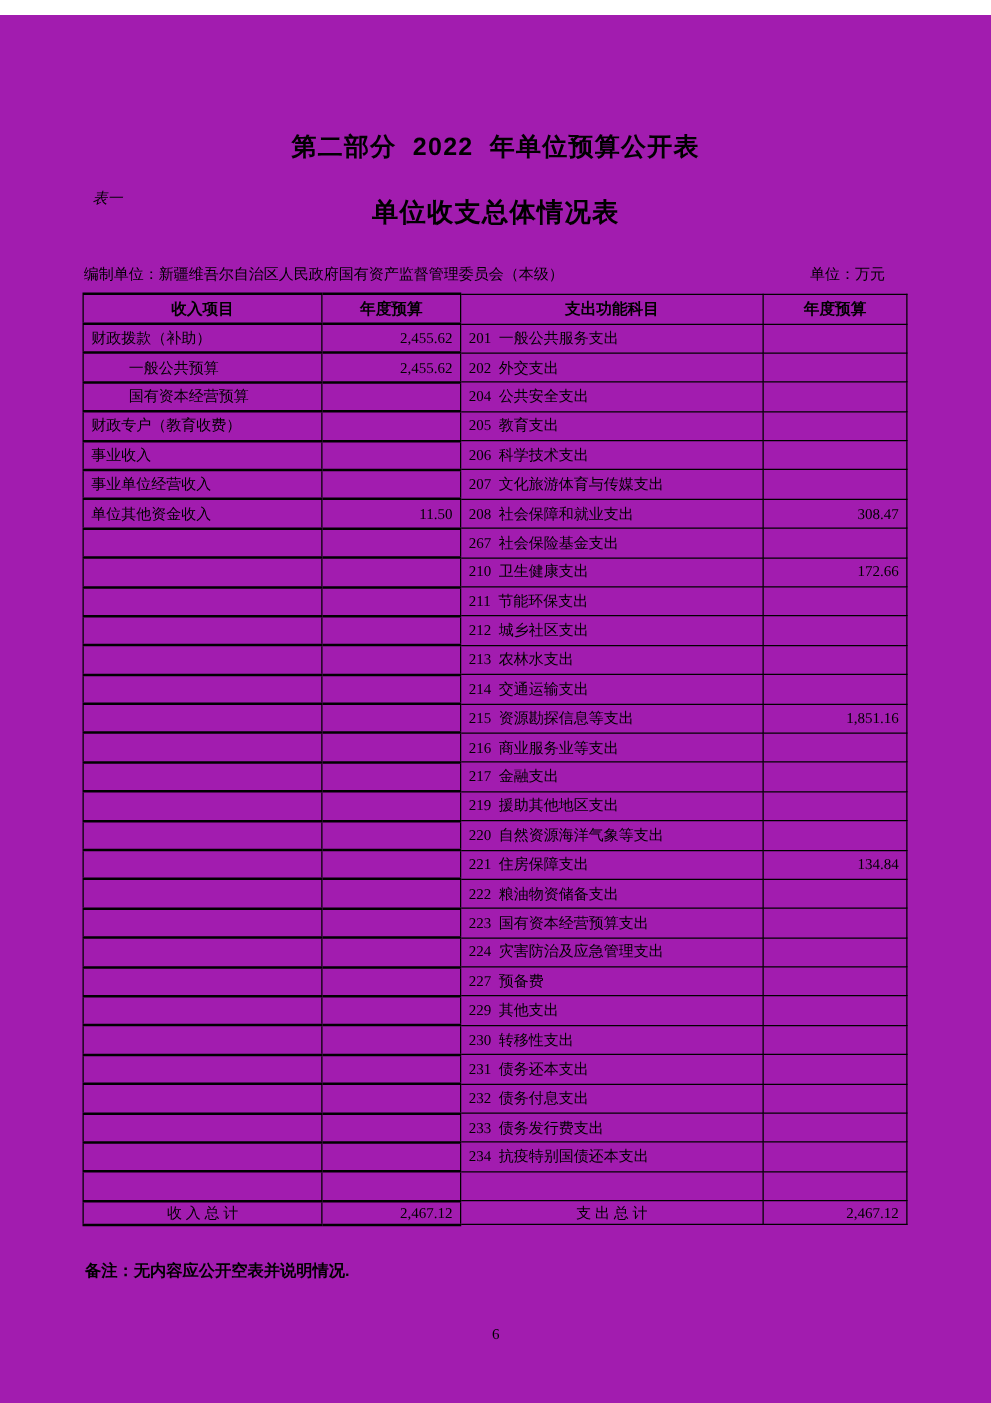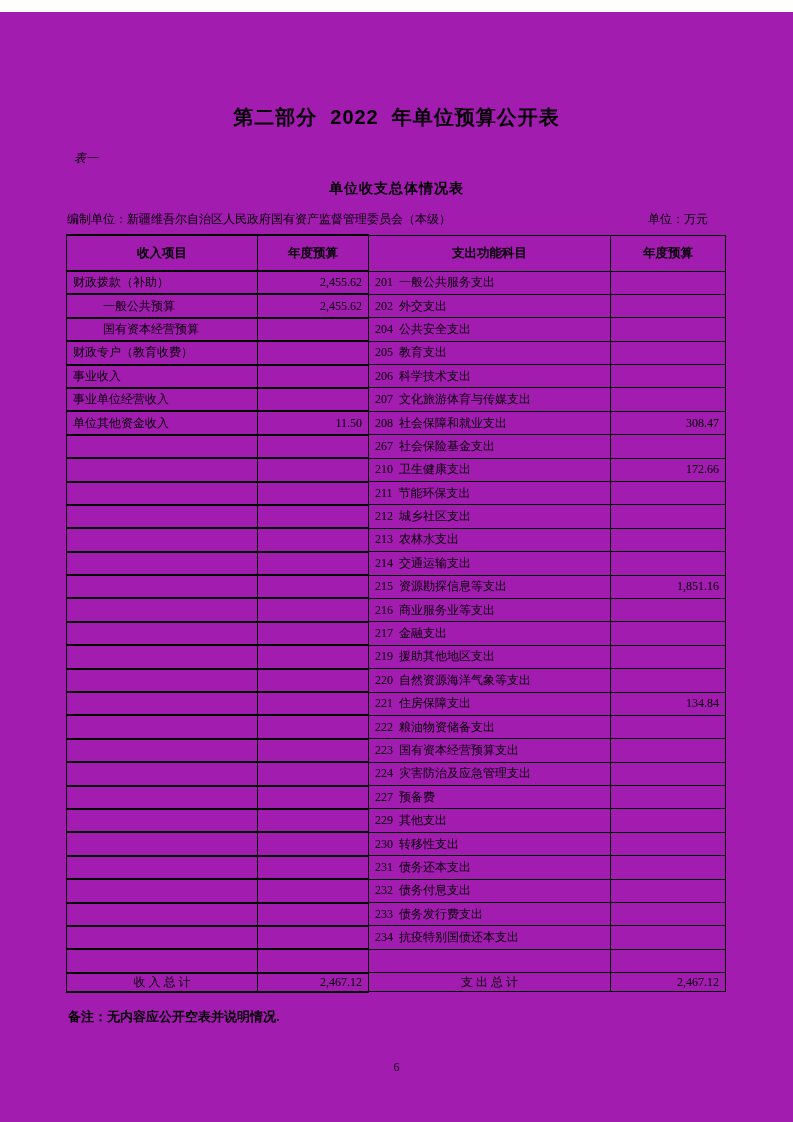--- a/index.html
+++ b/index.html
@@ -25,25 +25,25 @@
     letter-spacing: 1px;
   }
   .table-label {
     position: absolute;
     top: 138px; left: 74px;
     font-size: 12px;
     font-style: italic;
   }
   .table-title {
     position: absolute;
-    top: 168px; left: 0; width: 100%;
+    top: 144px; left: 0; width: 100%;
     text-align: center;
     font-family: "Liberation Sans", sans-serif;
     font-weight: bold;
-    font-size: 14px;
+    font-size: 21px;
     letter-spacing: 1px;
   }
   .meta-line {
     position: absolute;
     top: 199px; left: 67px; right: 85px;
     display: flex;
     justify-content: space-between;
     font-size: 12px;
   }
   table.budget {
@@ -70,21 +70,21 @@
   table.budget th:nth-child(1), table.budget td:nth-child(1),
   table.budget th:nth-child(2), table.budget td:nth-child(2) {
     border-top-width: 2px;
     border-bottom-width: 2px;
   }
   table.budget th {
     font-family: "Liberation Sans", sans-serif;
     font-weight: bold;
     font-size: 12.5px;
     text-align: center;
-    height: 36px;
+    height: 24px;
   }
   td.c-item { text-align: left; }
   td.c-item.indent { padding-left: 36px; }
   td.c-num { text-align: right; padding-right: 8px; }
   tr.total-row td { height: 18px; }
   td.t-label { text-align: center; }
   .note {
     position: absolute;
     top: 996px; left: 68px;
     font-family: "Liberation Sans", sans-serif;

